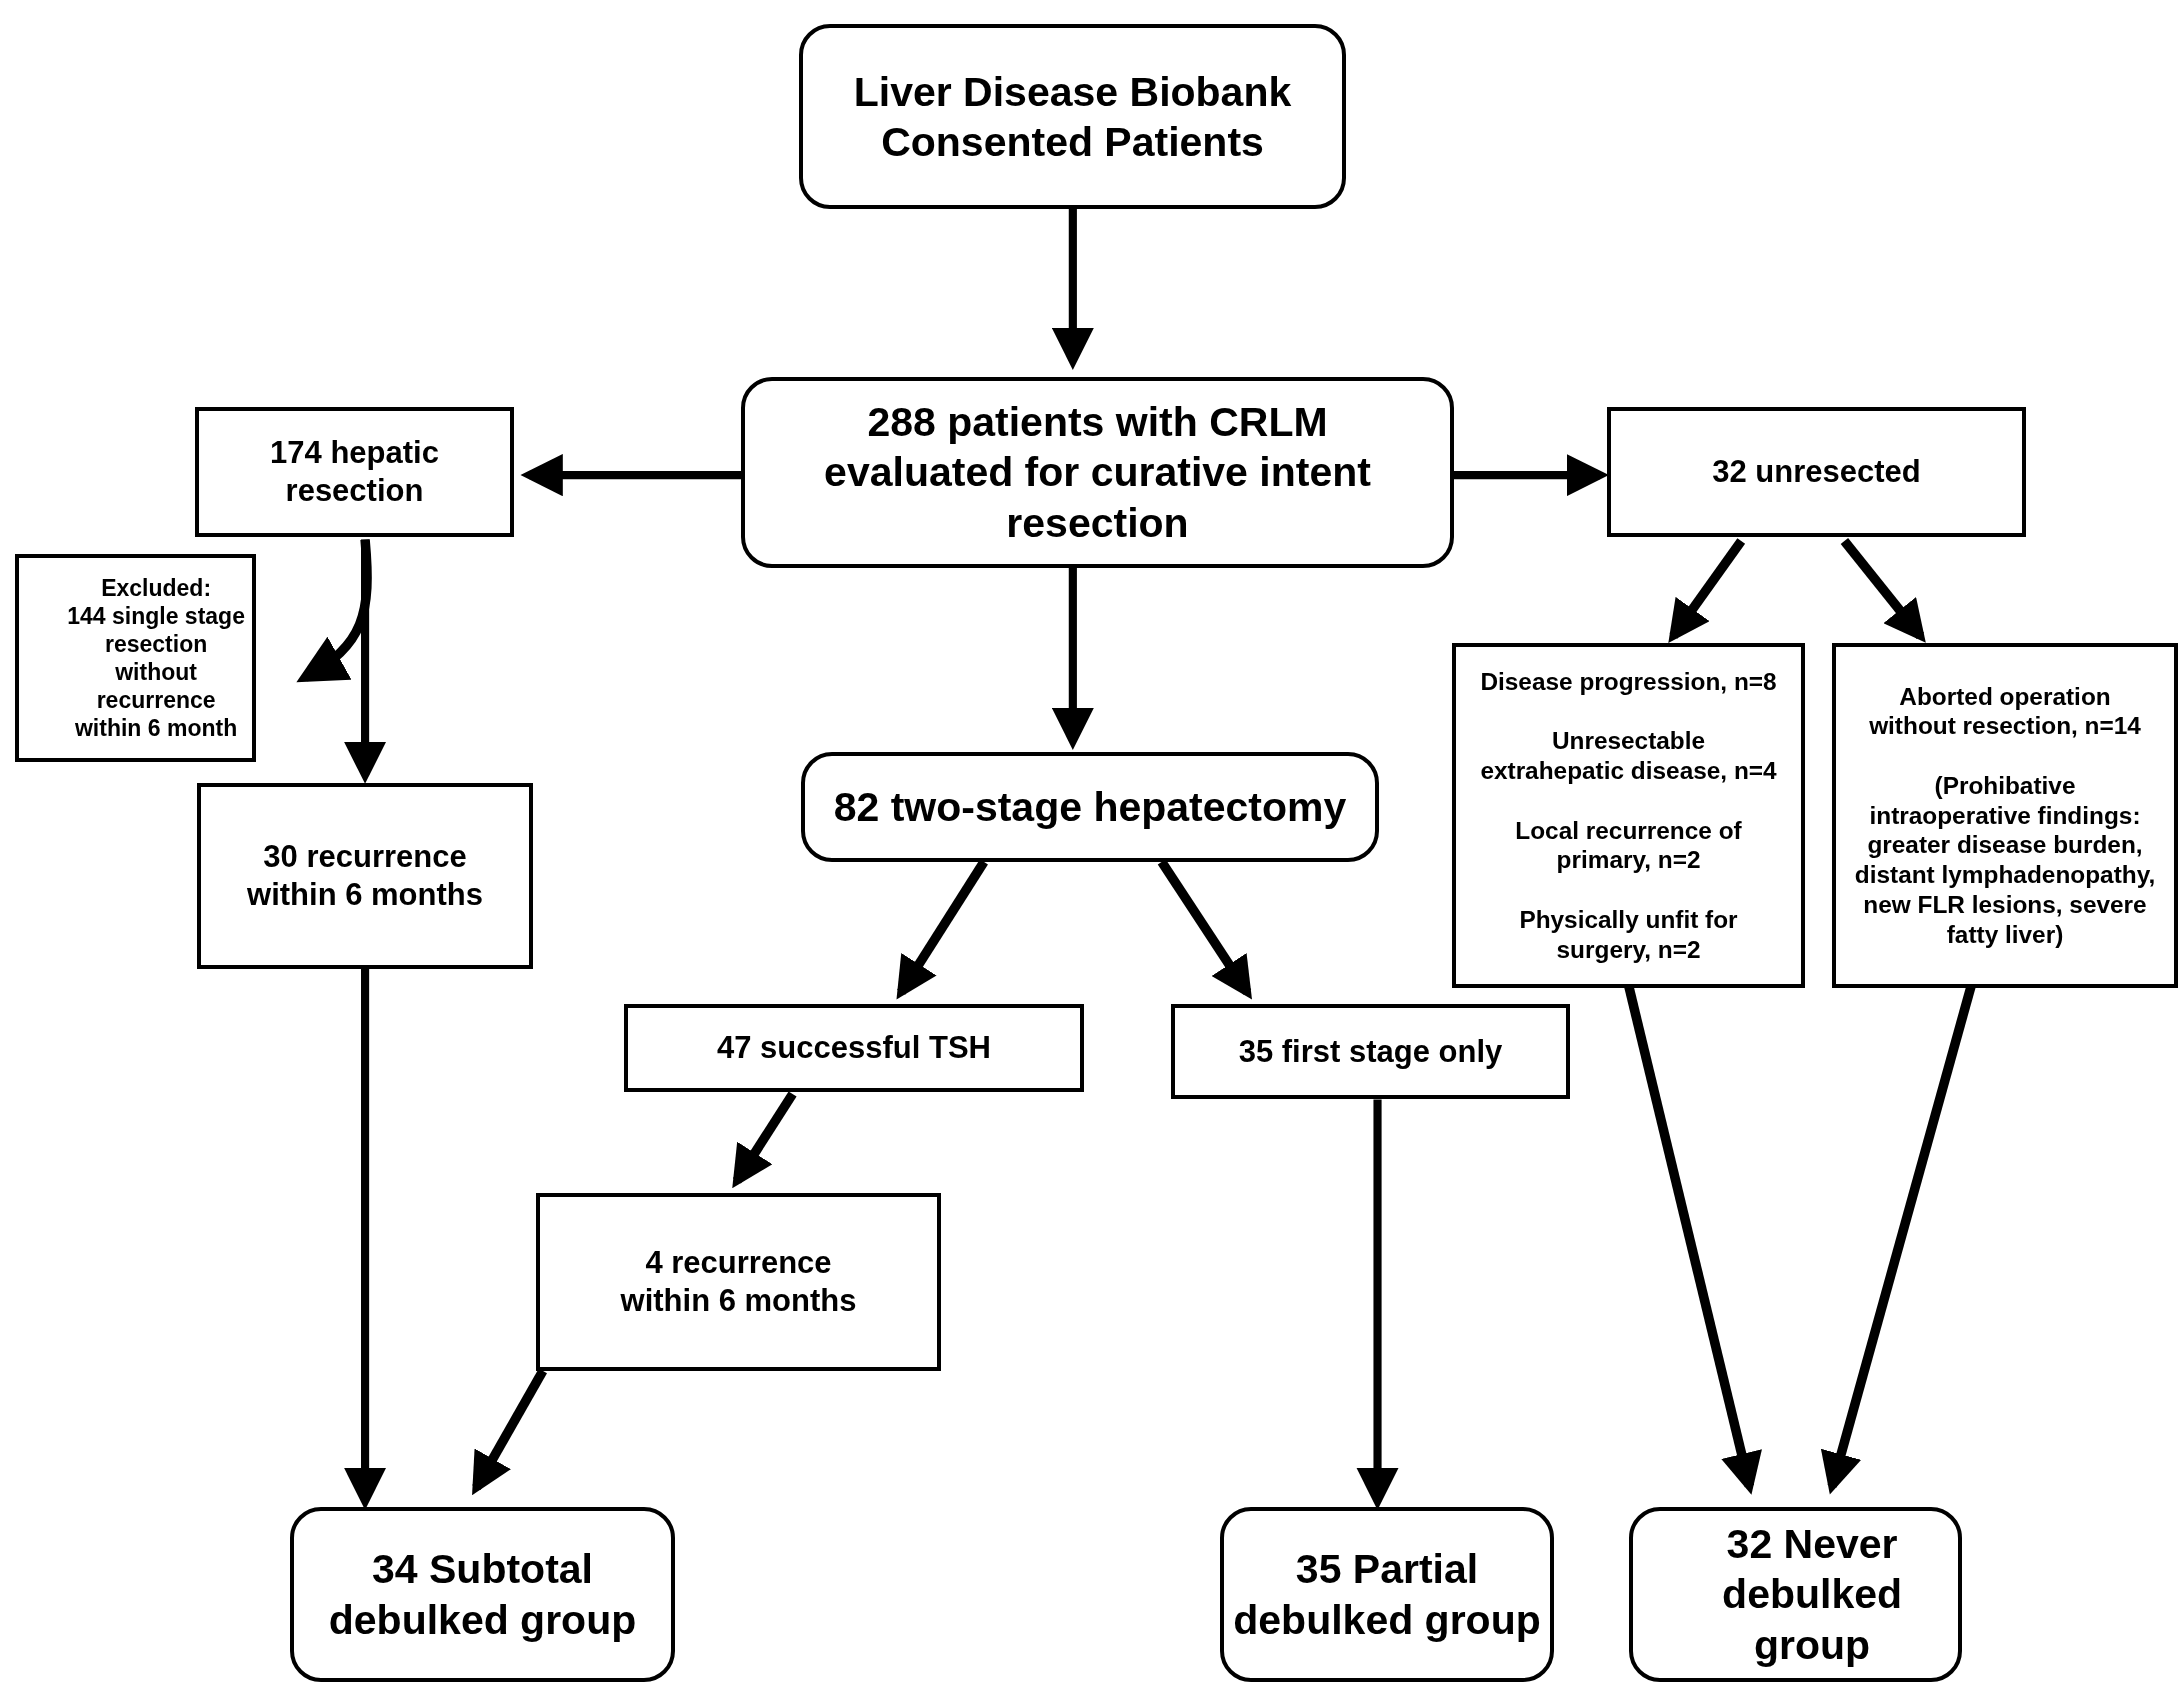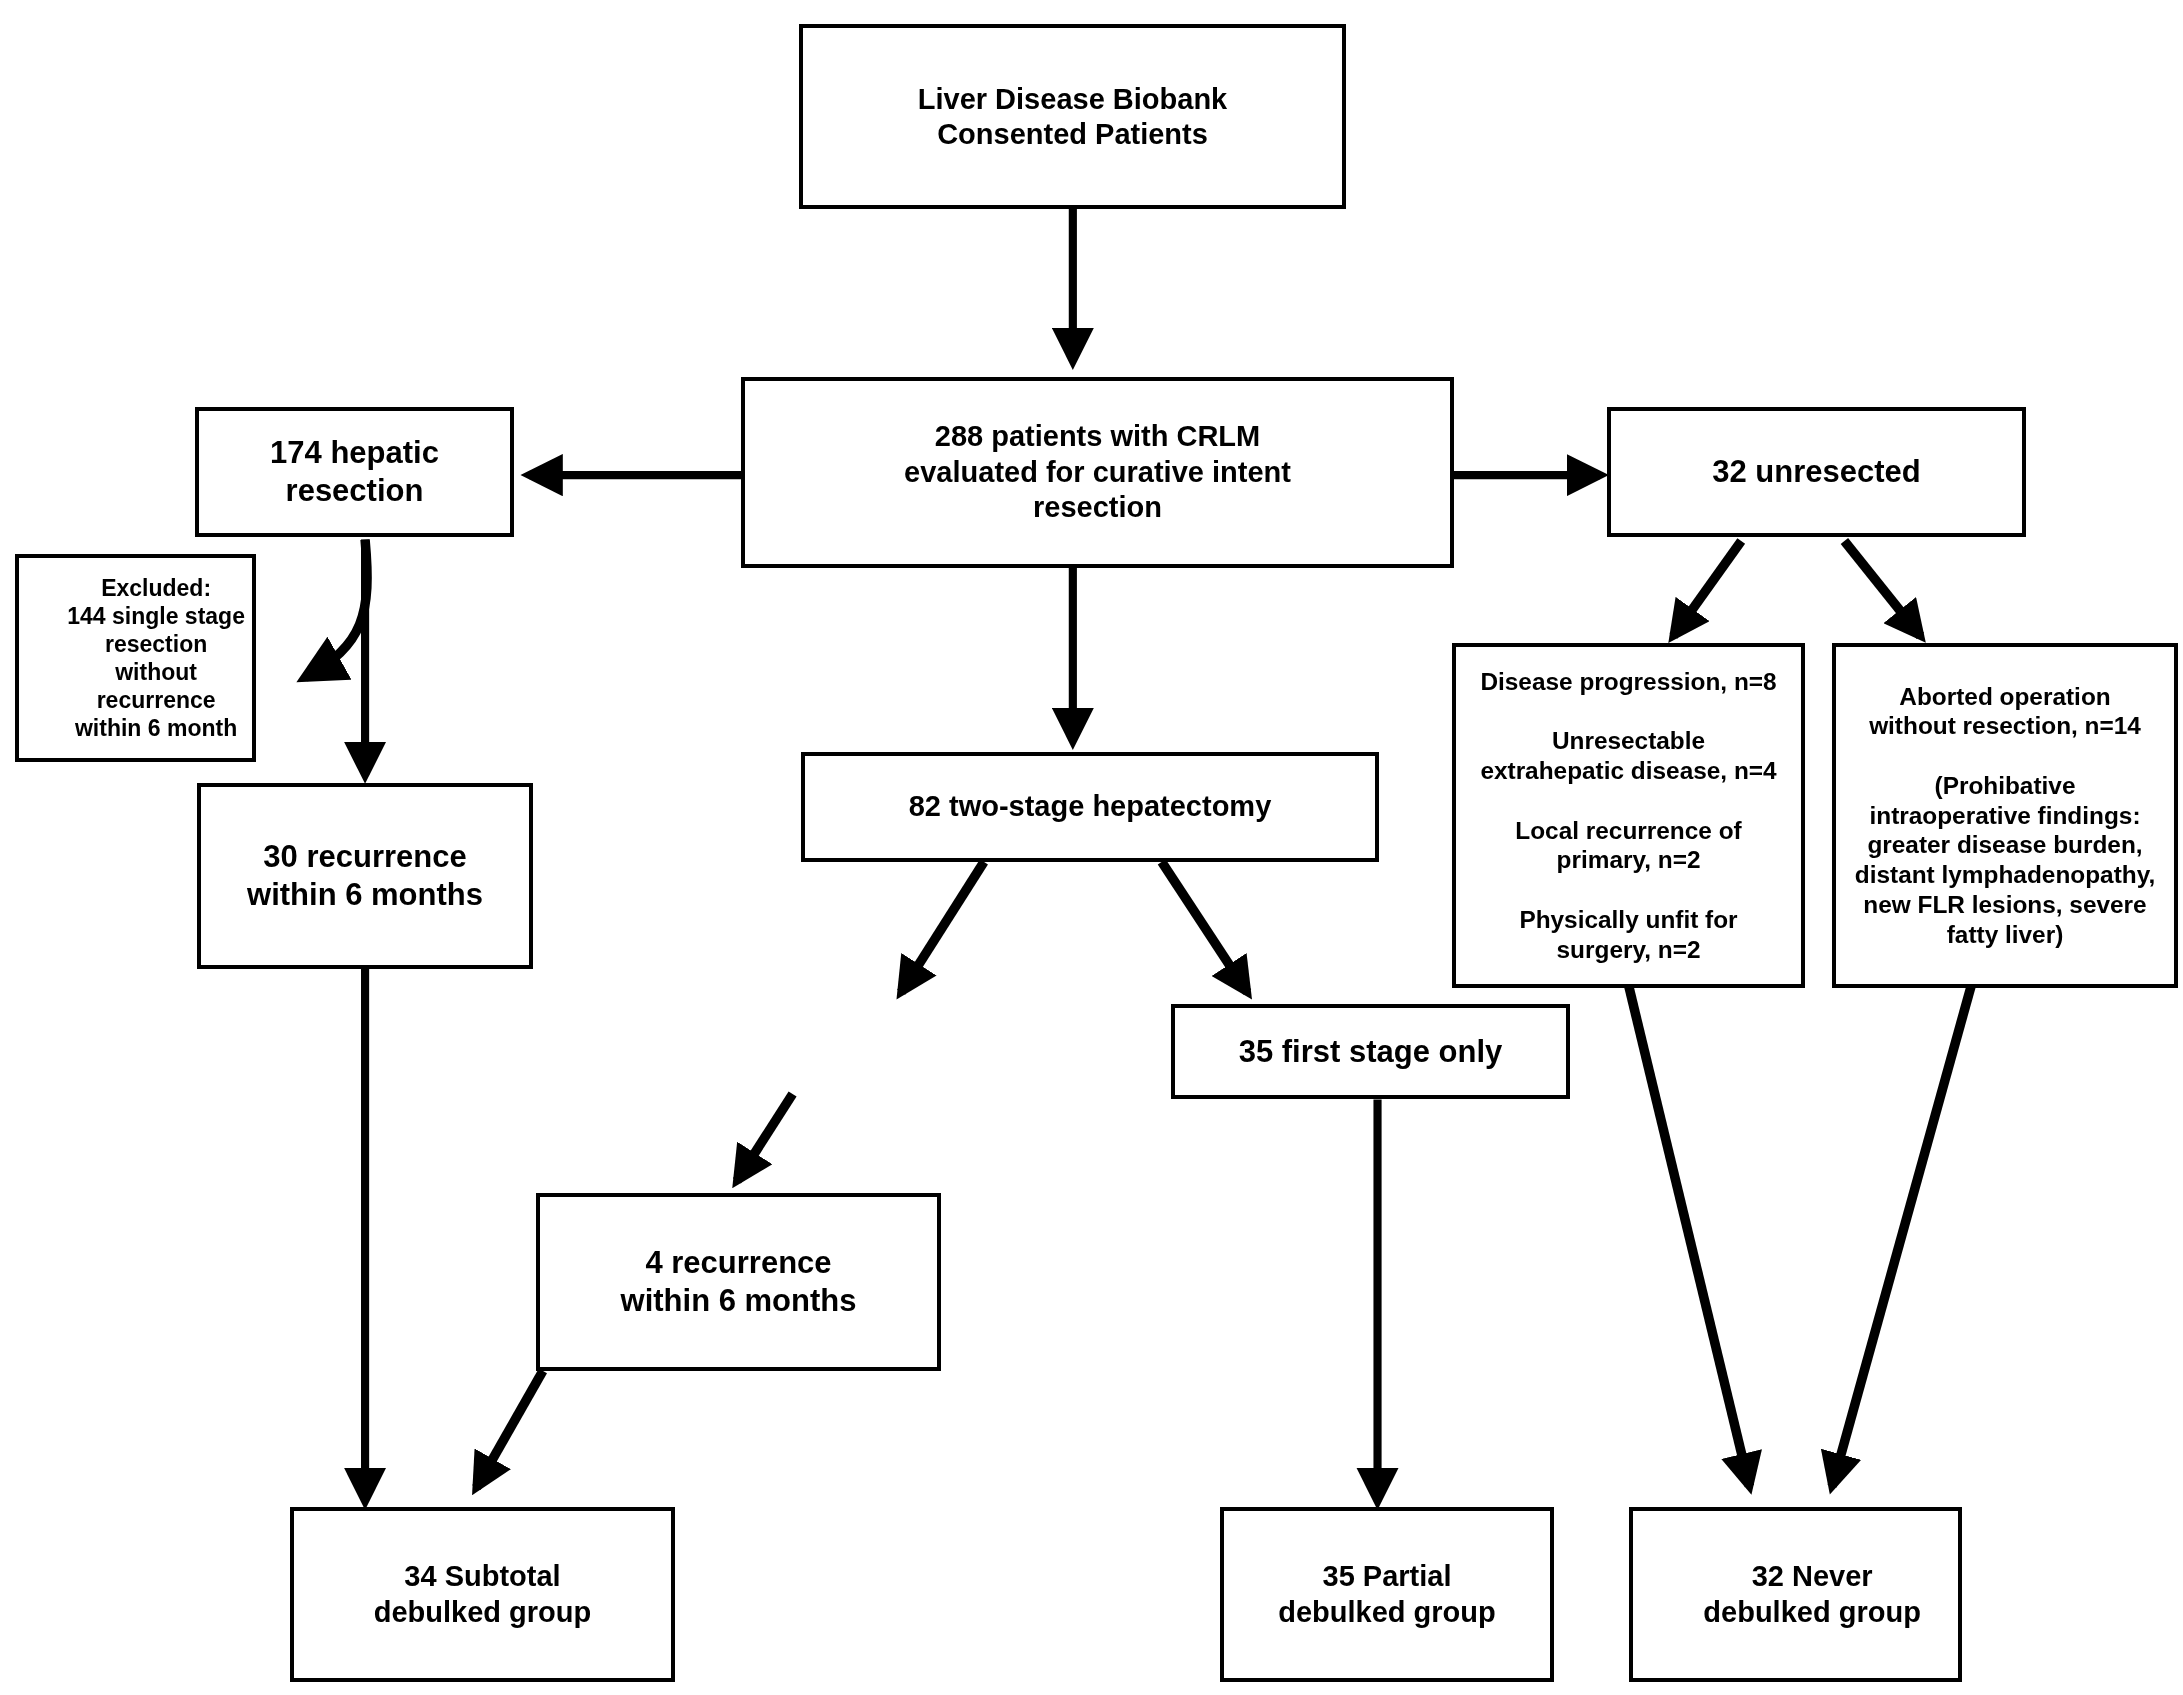--- a/index.html
+++ b/index.html
@@ -23,21 +23,21 @@
     display: flex;
     align-items: center;
     justify-content: center;
     text-align: center;
     font-weight: bold;
     color: #000000;
     line-height: 1.22;
     padding: 4.1px 6.8px;
   }
   .node .txt { white-space: pre-line; display: block; width: 100%; }
-  .t-xl  { font-size: 29px; }
+  .t-xl  { font-size: 41px; border-radius: 31px; }
   .t-lg  { font-size: 31px; }
   .t-sm  { font-size: 24.4px; }
   .t-xs  { font-size: 23px; }
   svg.edges {
     position: absolute;
     left: 0; top: 0;
     width: 2183px;
     height: 1696px;
     pointer-events: none;
   }
@@ -146,20 +146,23 @@
 without resection, n=14
 
 (Prohibative
 intraoperative findings:
 greater disease burden,
 distant lymphadenopathy,
 new FLR lesions, severe
 fatty liver)</span>
   </div>
 
+  <div class="node t-lg" style="left:624px; top:1004px; width:460px; height:88px;">
+    <span class="txt">47 successful TSH</span>
+  </div>
 
   <div class="node t-lg" style="left:1171px; top:1004px; width:399px; height:95px;">
     <span class="txt">35 first stage only</span>
   </div>
 
   <div class="node t-lg" style="left:536px; top:1193px; width:405px; height:178px;align-items:center;">
     <span class="txt">4 recurrence
 within 6 months</span>
   </div>
 

